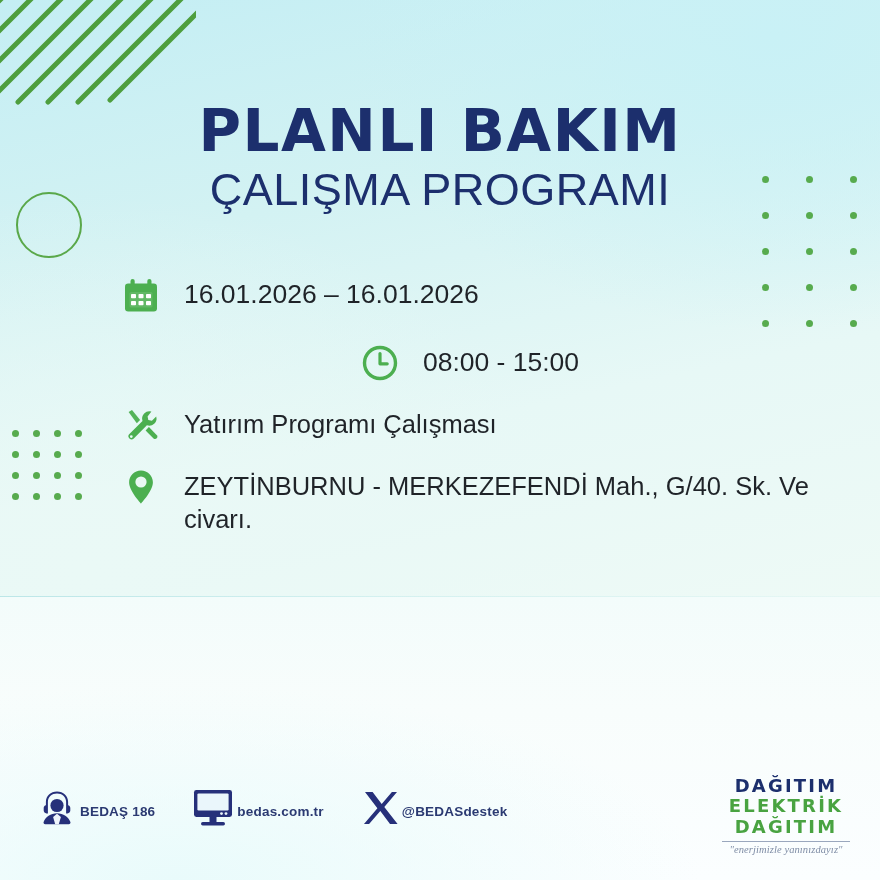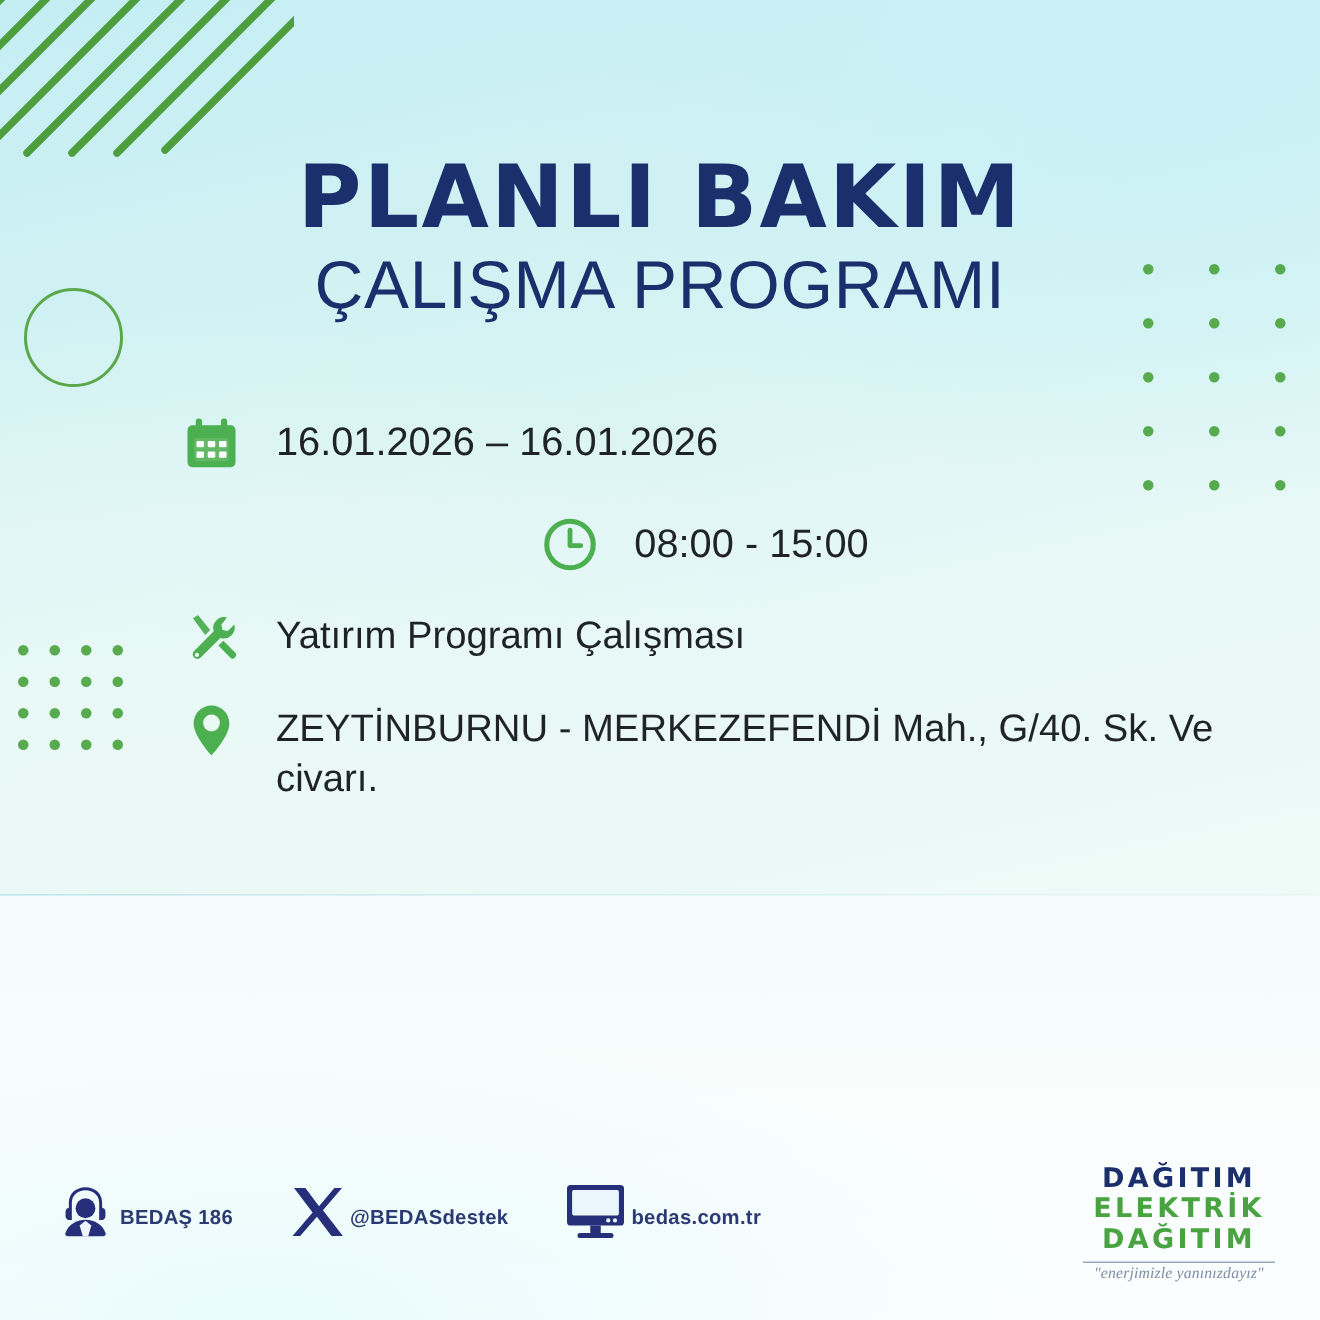--- a/index.html
+++ b/index.html
@@ -293,44 +293,44 @@
                      1.6-2.2-1.8-5.2-7.2-8.8-13.4-8.8z"></path>
           </g>
           <path d="M23 28.8l3.9 3.2-2.1 7.2h-3.6l-2.1-7.2z" fill="#eef4fb"></path>
         </svg>
       </span>
       <span class="flabel">BEDAŞ 186</span>
     </div>
 
     <div class="f-item">
       <span class="fic">
-        <svg width="44" height="44" viewBox="0 0 44 44">
-          <g fill="#26307a">
-            <path d="M7 6h7.6l9.1 12.1L33.9 6H39L26.3 20.9 39.6 38h-7.6l-9.7-12.9L11.1 38H6l13.4-15.7z"></path>
-          </g>
-          <path d="M10.6 8.2h3.4l19 27.6h-3.4z" fill="#eef6fb" opacity="0"></path>
-        </svg>
-      </span>
-      <span class="flabel">@BEDASdestek</span>
-    </div>
-
-    <div class="f-item">
-      <span class="fic">
         <svg width="48" height="44" viewBox="0 0 48 44">
           <rect x="5" y="4" width="38" height="27" rx="2.4" fill="#26307a"></rect>
           <rect x="8.4" y="7.4" width="31.2" height="17" rx="1.2" fill="#eaf6fb"></rect>
           <circle cx="32.5" cy="27.6" r="1.4" fill="#eaf6fb"></circle>
           <circle cx="37" cy="27.6" r="1.4" fill="#eaf6fb"></circle>
           <rect x="20.5" y="31" width="7" height="5.4" fill="#26307a"></rect>
           <rect x="12" y="36" width="24" height="3.4" rx="1.7" fill="#26307a"></rect>
         </svg>
       </span>
       <span class="flabel">bedas.com.tr</span>
     </div>
 
+    <div class="f-item">
+      <span class="fic">
+        <svg width="44" height="44" viewBox="0 0 44 44">
+          <g fill="#26307a">
+            <path d="M7 6h7.6l9.1 12.1L33.9 6H39L26.3 20.9 39.6 38h-7.6l-9.7-12.9L11.1 38H6l13.4-15.7z"></path>
+          </g>
+          <path d="M10.6 8.2h3.4l19 27.6h-3.4z" fill="#eef6fb" opacity="0"></path>
+        </svg>
+      </span>
+      <span class="flabel">@BEDASdestek</span>
+    </div>
+
   </div>
 
   <div class="logo">
     <div class="l1">DAĞITIM</div>
     <div class="l2">ELEKTRİK</div>
     <div class="l3">DAĞITIM</div>
     <div class="lrule"></div>
     <div class="ltag">"enerjimizle yanınızdayız"</div>
   </div>
 

